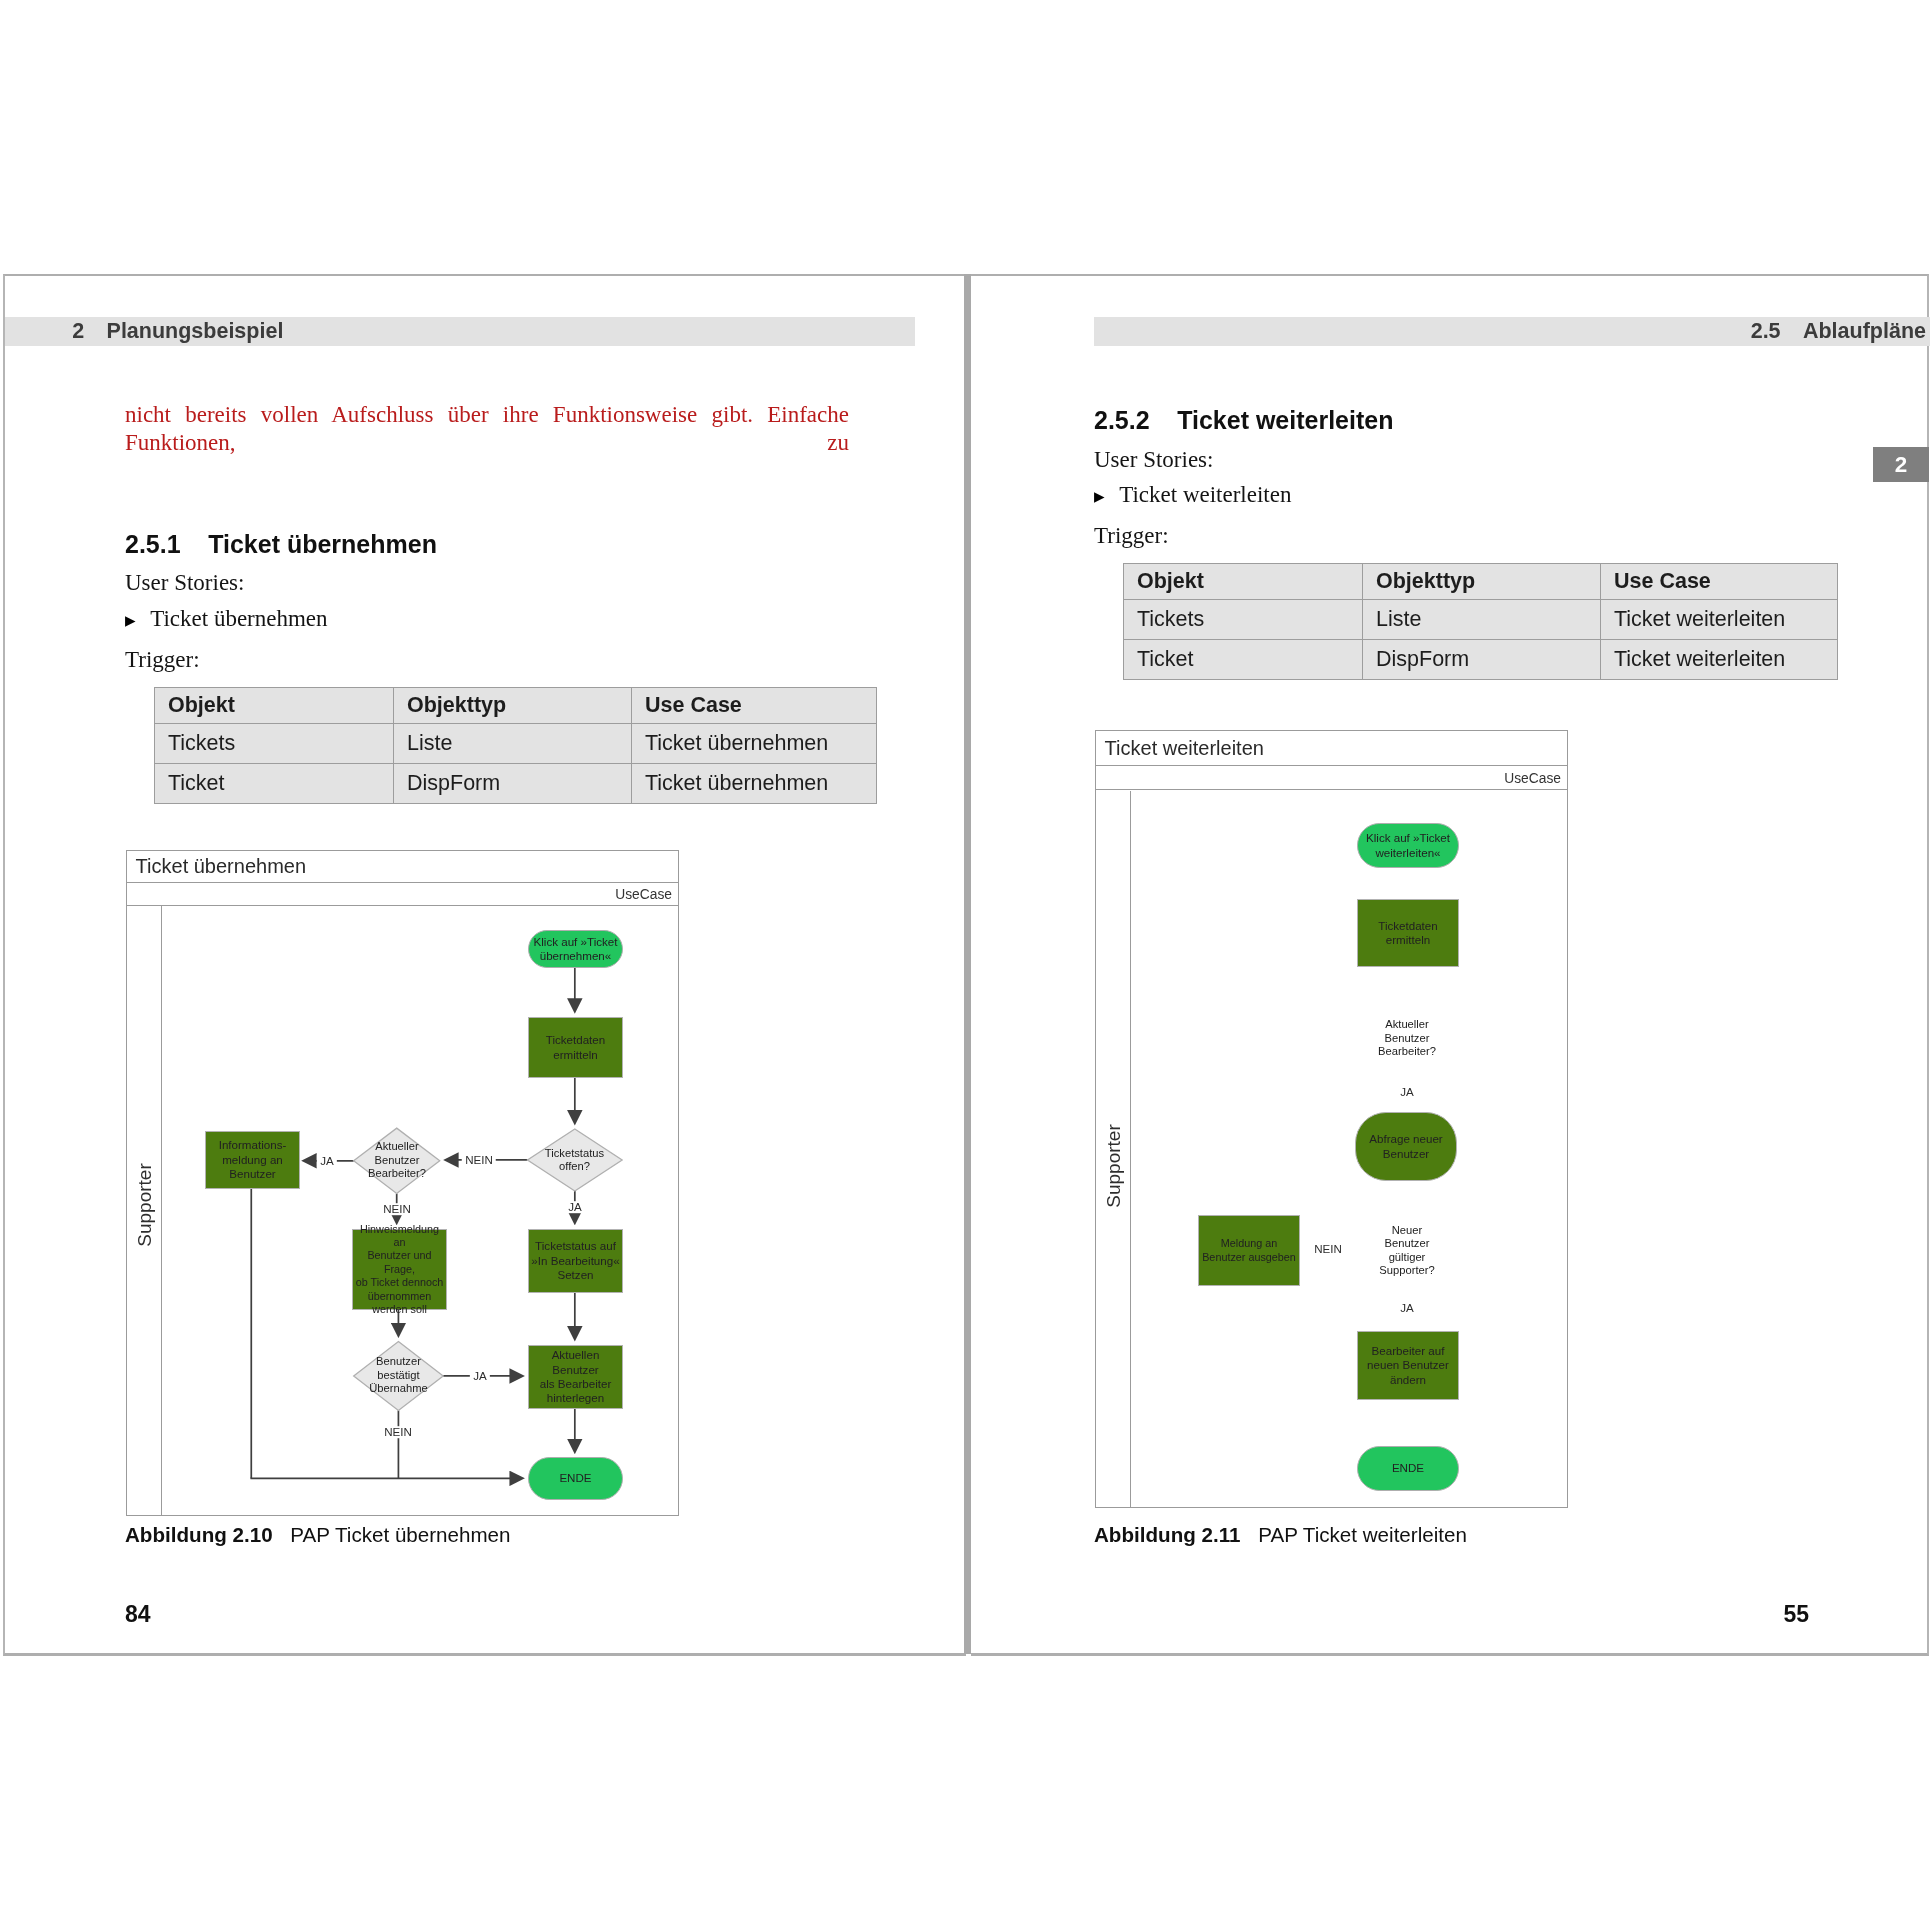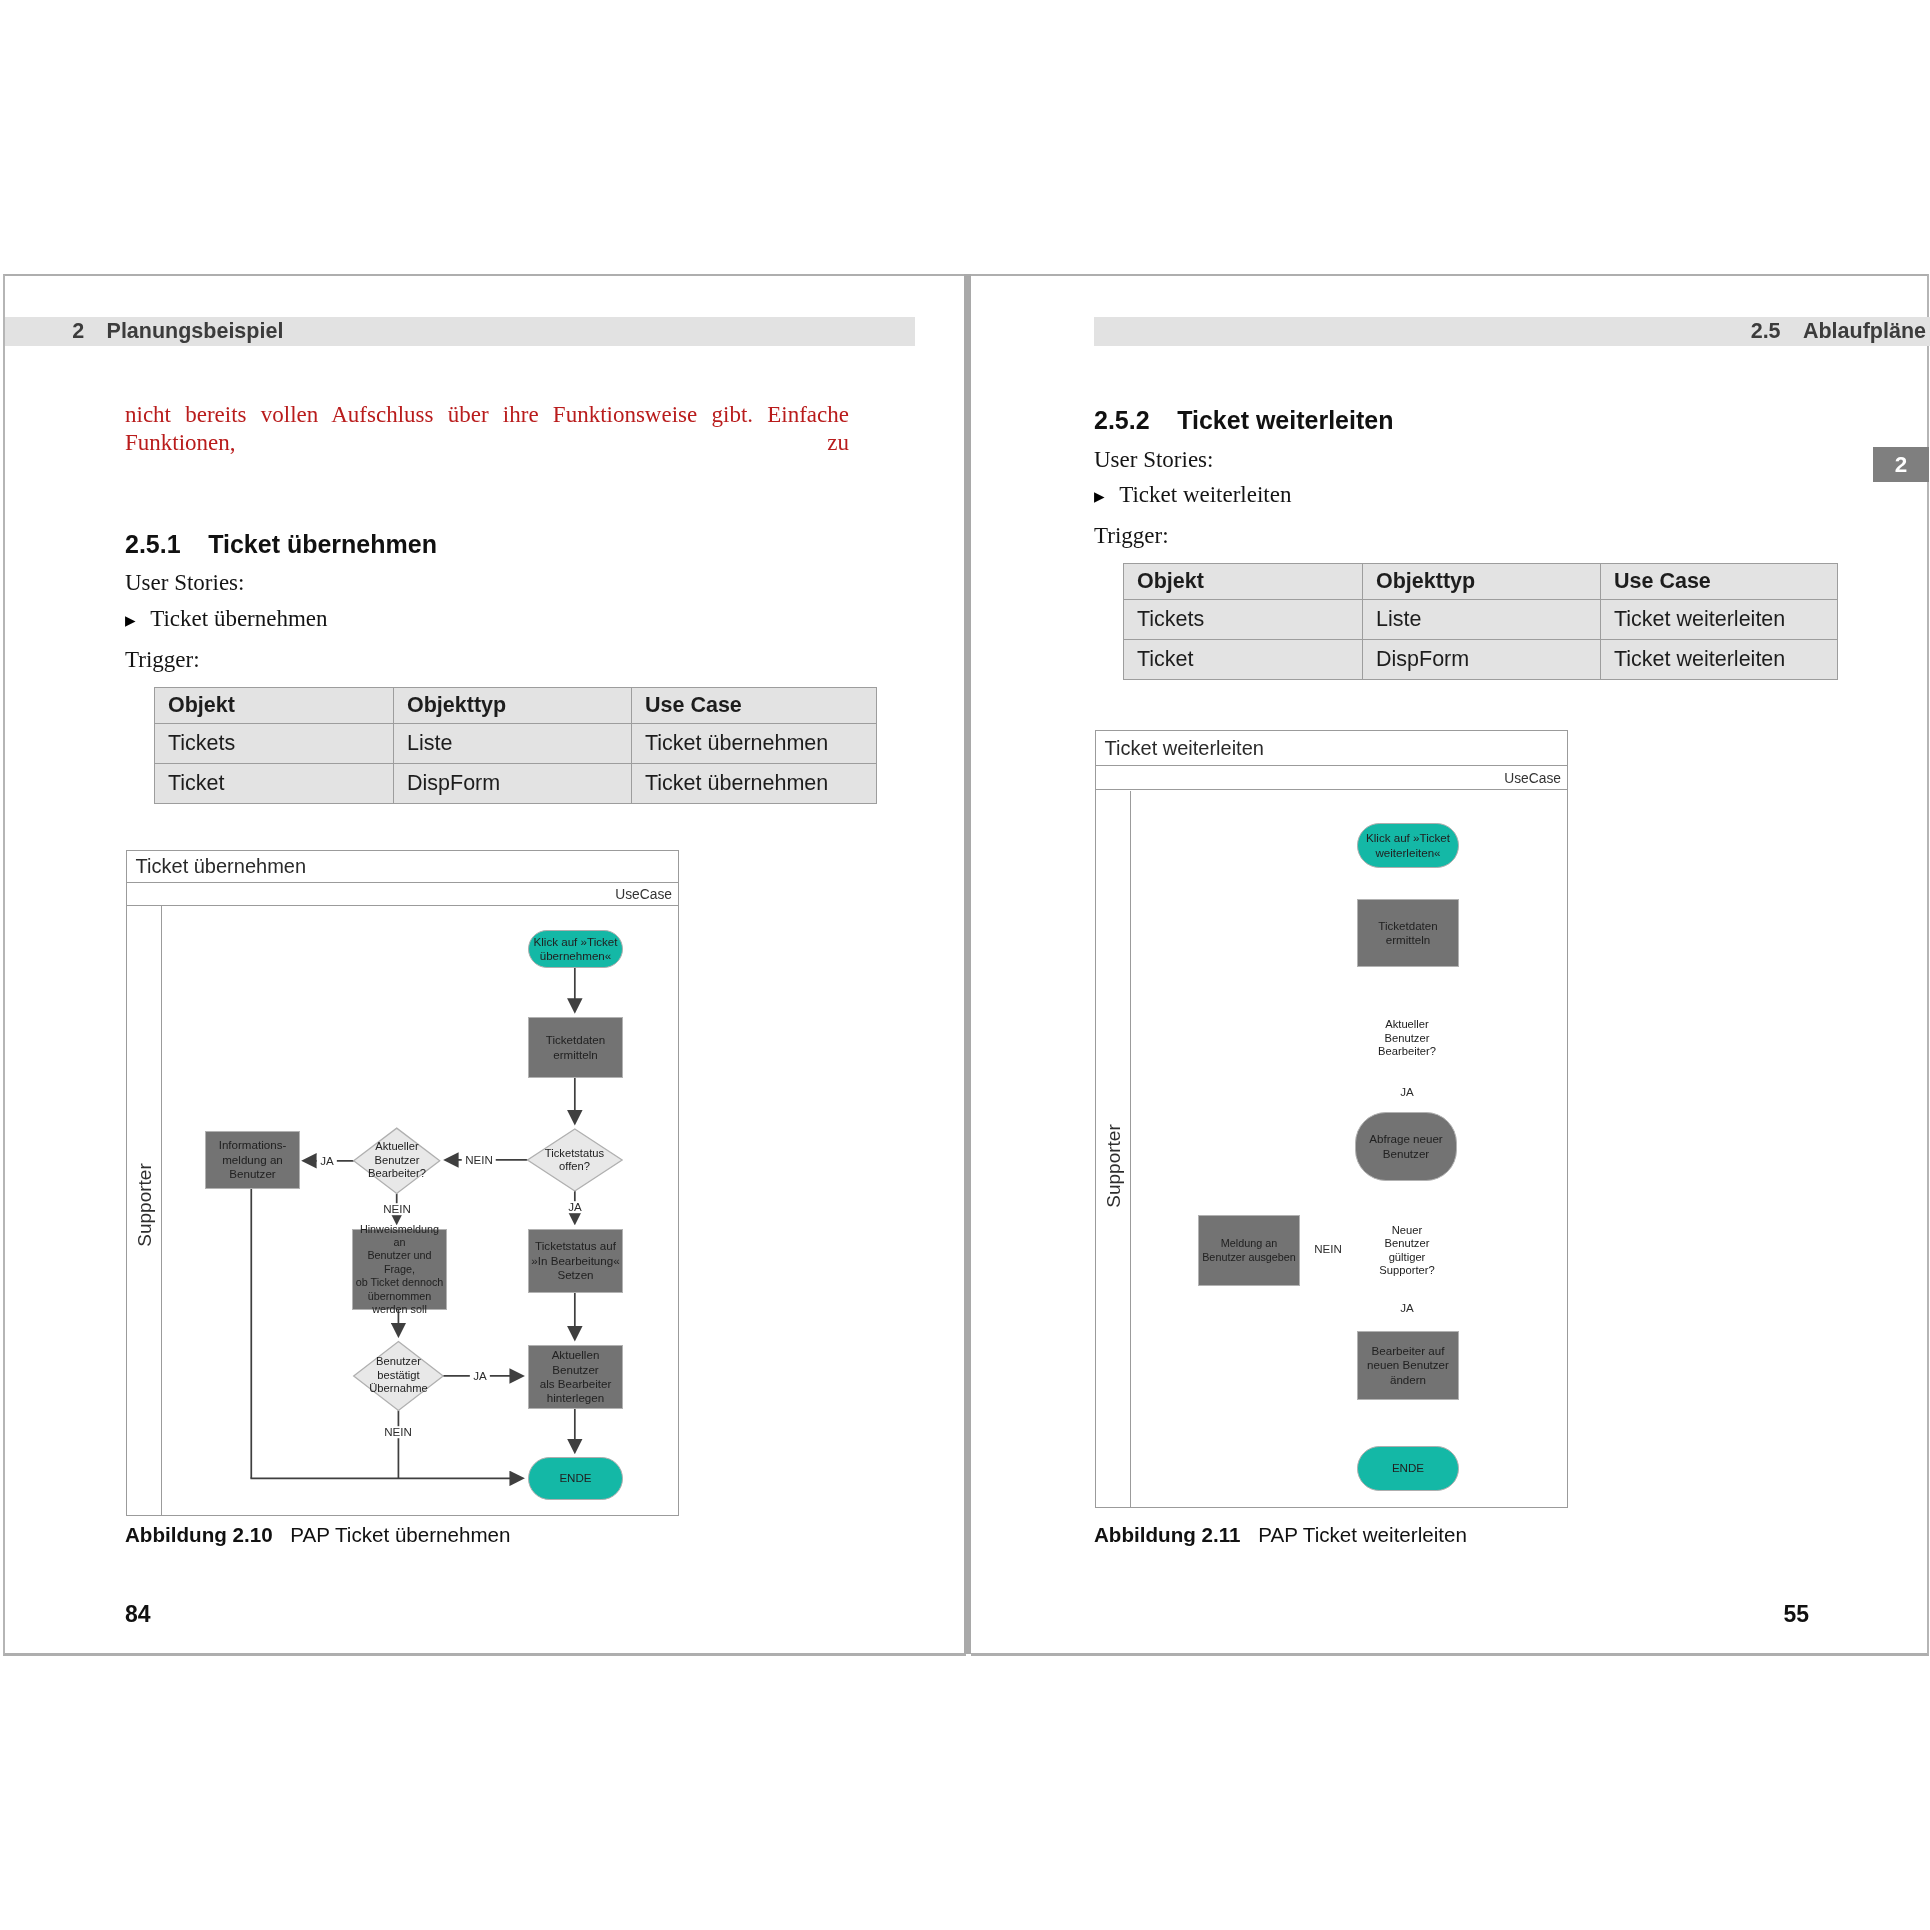--- a/index.html
+++ b/index.html
@@ -49,23 +49,23 @@
   
   .chartbox{position:absolute;border:1.7px solid #9b9b9b;background:#fff;}
   .chart-title{position:absolute;left:0;right:0;top:0;border-bottom:1.7px solid #9b9b9b;display:flex;align-items:center;
                padding-left:8.6px;font-size:20px;color:#2a2a2a;}
   .chart-band{position:absolute;left:0;right:0;border-bottom:1.7px solid #9b9b9b;display:flex;align-items:center;
               justify-content:flex-end;padding-right:6px;font-size:13.8px;color:#333;}
   .lanecol{position:absolute;left:0;bottom:0;border-right:1.7px solid #9b9b9b;}
   .lane-label{position:absolute;font-size:19px;color:#2e2e2e;transform:translate(-50%,-50%) rotate(-90deg);white-space:nowrap;}
 
   
-  .node{position:absolute;background:#737373;border:0.9px solid #b2b2b2;display:flex;align-items:center;justify-content:center;
+  .node{position:absolute;background:#4d7c0f;border:0.9px solid #b2b2b2;display:flex;align-items:center;justify-content:center;
         text-align:center;font-size:11.6px;line-height:1.24;color:#212121;white-space:pre-line;}
-  .stadium{border-radius:22.4px;background:#14b8a6;border:0.9px solid #aeaeae;}
+  .stadium{border-radius:22.4px;background:#22c55e;border:0.9px solid #aeaeae;}
   .dtext{position:absolute;display:flex;align-items:center;justify-content:center;text-align:center;
          font-size:11.2px;line-height:1.2;color:#212121;white-space:pre-line;background:transparent;border:none;}
   .small{font-size:10.8px;}
   .lbl{position:absolute;transform:translate(-50%,-50%);font-size:11.6px;color:#2d2d2d;background:#ffffff;padding:0 3.4px;line-height:1;}
 </style>
 </head>
 <body>
 
 <div class="canvas">
 

